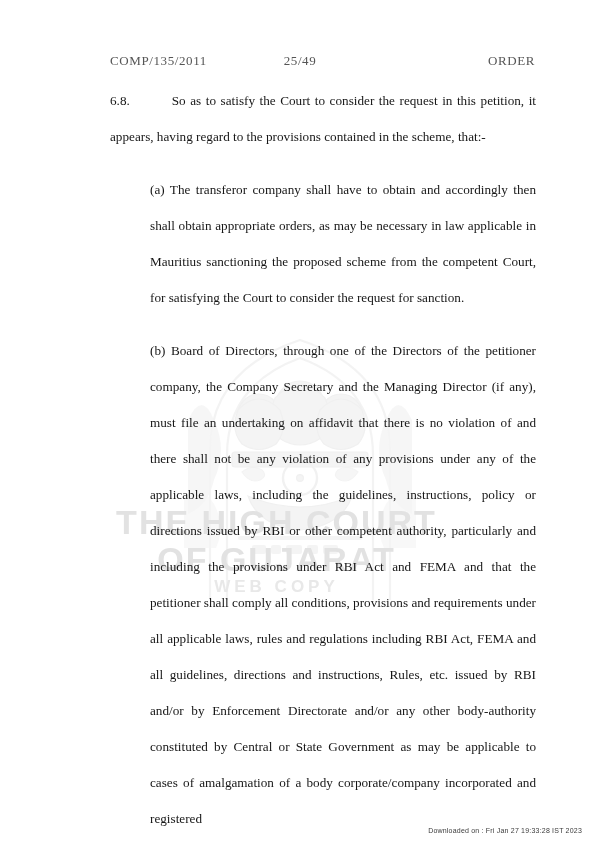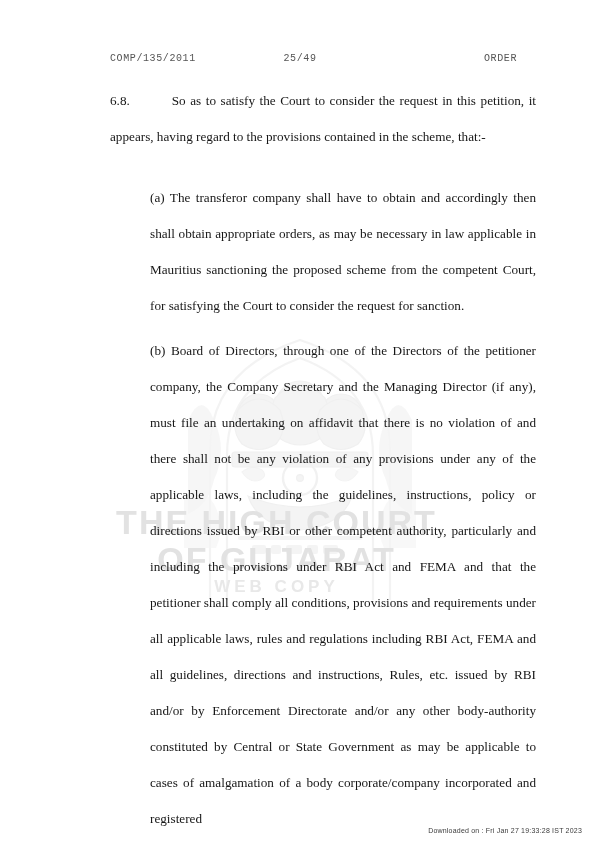--- a/index.html
+++ b/index.html
@@ -54,29 +54,29 @@
   .header {
     position: absolute;
     left: 0;
     top: 53px;
     width: 600px;
     height: 14px;
     z-index: 2;
   }
   .header-cell {
     position: absolute;
-    font-family: Liberation Mono, monospace;
-    font-size: 10px;
+    font-family: Liberation Serif, serif;
+    font-size: 13px;
     color: #555555;
     letter-spacing: 0.6px;
     white-space: nowrap;
   }
   .header-left   { left: 110px; }
   .header-center { left: 0; width: 600px; text-align: center; }
-  .header-right  { left: 0; width: 600px; text-align: right; padding-right: 83px;
+  .header-right  { left: 0; width: 600px; text-align: right; padding-right: 65px;
                    box-sizing: border-box; }
 
   
   .content {
     position: absolute;
     left: 0;
     top: 0;
     width: 600px;
     z-index: 1;
   }
@@ -91,21 +91,21 @@
   }
   .para.main {
     left: 110px;
     width: 426px;
   }
   .para.sub {
     left: 150px;
     width: 386px;
   }
   .para-68 { top: 83px; }
-  .para-a  { top: 180px; }
+  .para-a  { top: 172px; }
   .para-b  { top: 333px; }
 
   .indent-tab { display: inline-block; width: 42px; }
 
   
   .justify-all { text-align-last: justify; }
 
   
   .footer {
     position: absolute;

